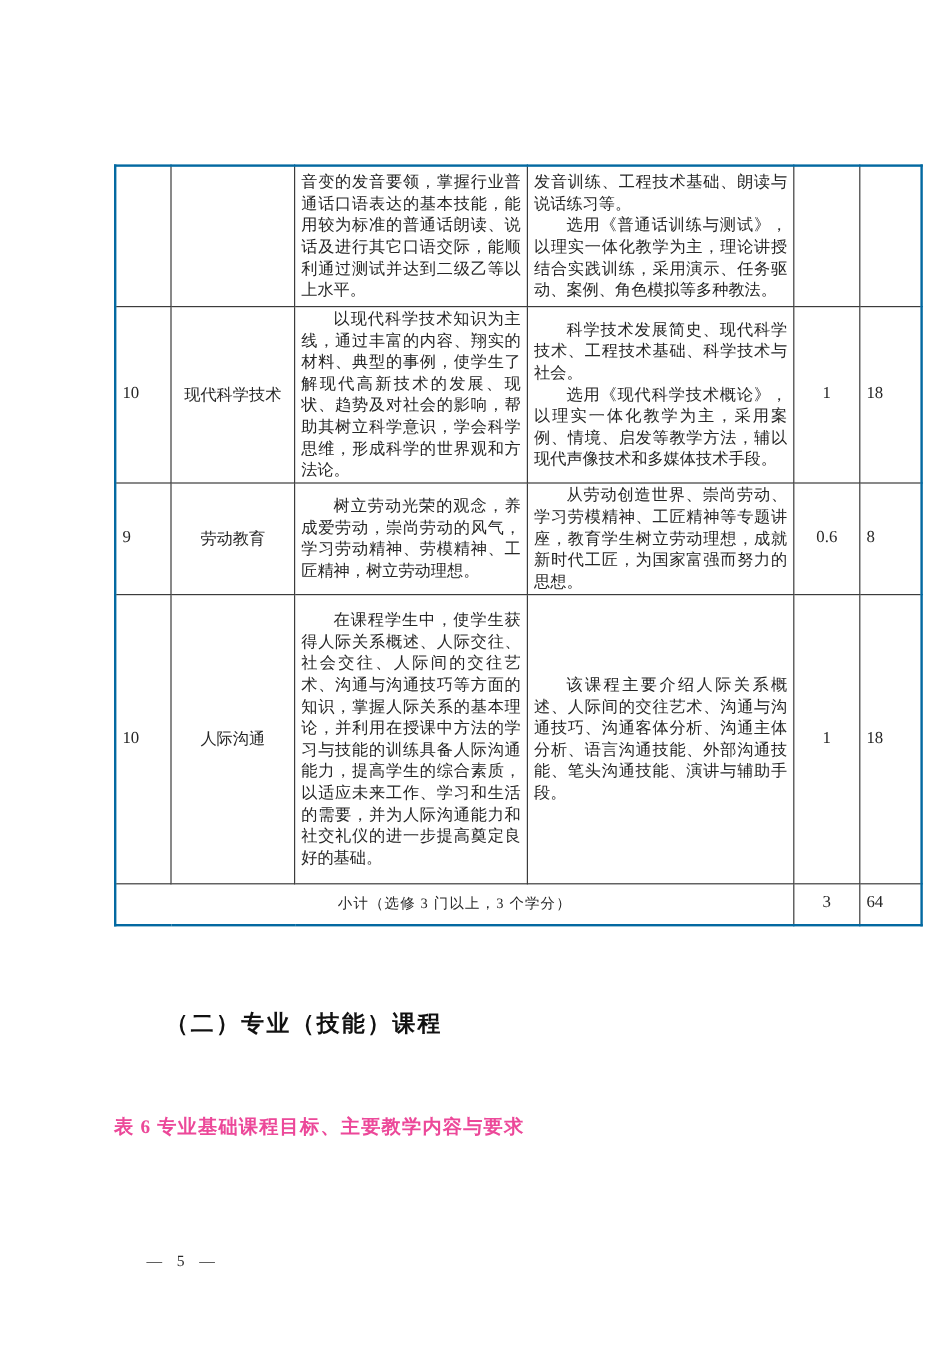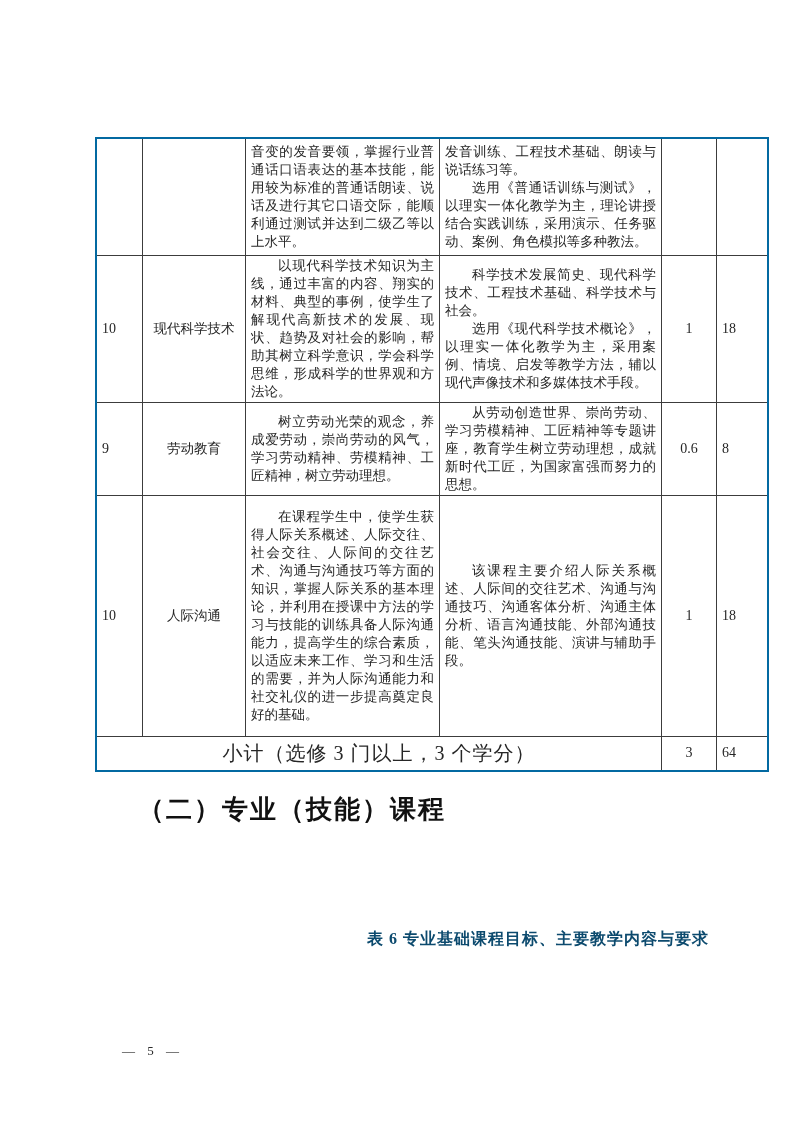--- a/index.html
+++ b/index.html
@@ -34,37 +34,37 @@
   .c-cred{width:44px;text-align:center;font-size:14px;}
   .c-hour{width:40px;font-size:14px;}
   .cell-text{text-align:justify;text-justify:inter-character;}
   .cell-text p{margin:0;text-indent:2em;}
   .cell-text p.noindent{text-indent:0;}
   .row-part1{height:117px;}
   .row-10{height:146px;}
   .row-11{height:91px;}
   .row-12{height:241px;}
   .row-subtotal{height:35px;}
-  .subtotal-cell{text-align:center;font-size:20px;letter-spacing:1px;}
+  .subtotal-cell{text-align:center;font-size:12px;letter-spacing:1px;}
 
   
   .section-heading{
-    position:absolute;left:138px;top:792px;
-    font-size:26px;font-weight:bold;color:#111;
+    position:absolute;left:138px;top:840px;
+    font-size:19px;font-weight:bold;color:#111;
     letter-spacing:2px;
   }
   .section-paragraph{
     position:absolute;left:95px;top:827px;width:614px;
     font-size:21px;line-height:39px;color:#141414;
     text-align:justify;text-justify:inter-character;
     text-indent:2.3em;letter-spacing:1px;
   }
   .table-caption{
     position:absolute;left:95px;top:929px;width:614px;
-    text-align:right;font-size:16px;font-weight:600;color:#0c4a6e;
+    text-align:left;font-size:16px;font-weight:600;color:#ec4899;
     letter-spacing:1px;
   }
   .page-footer{
     position:absolute;left:122px;top:1043px;
     font-size:13px;color:#2a2a2a;
     font-family:"Liberation Serif","DejaVu Serif",serif;
     word-spacing:9px;
   }
 </style>
 </head>

